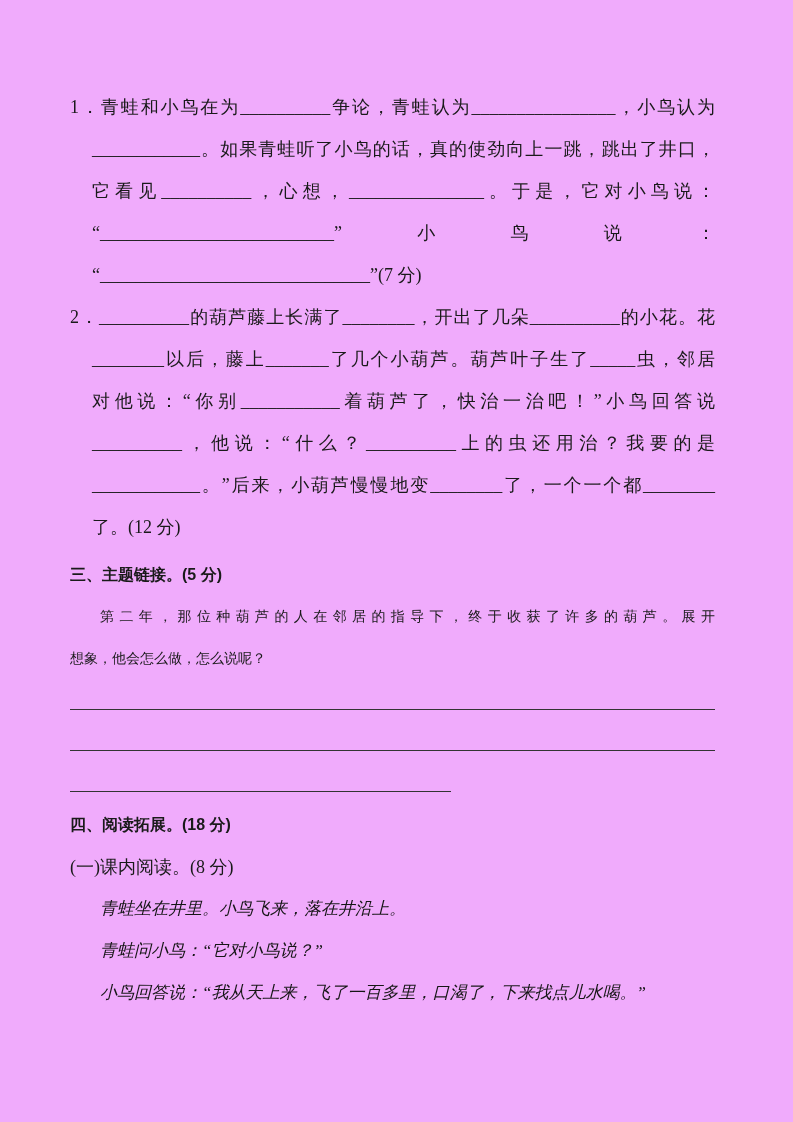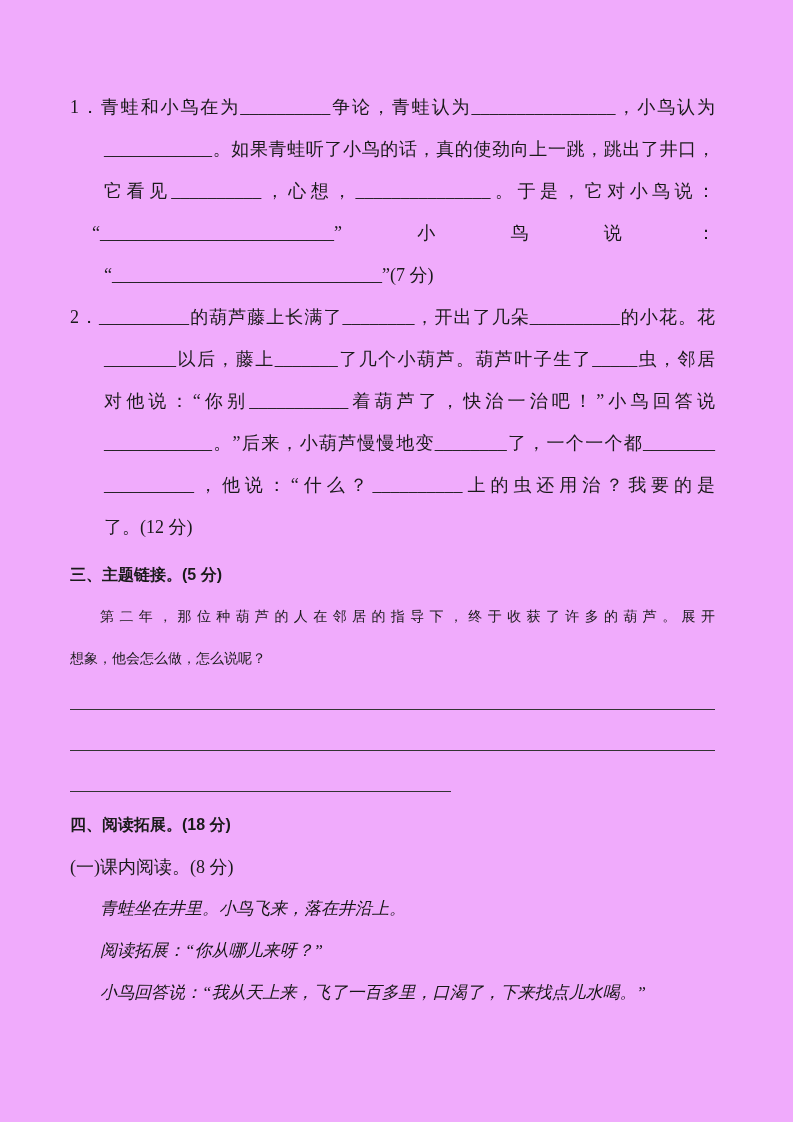--- a/index.html
+++ b/index.html
@@ -18,21 +18,21 @@
     padding: 86px 78px 0 70px;
   }
   .line {
     font-size: 18px;
     line-height: 42px;
     height: 42px;
     text-align: justify;
     color: #1a1a1a;
   }
   .stretch { text-align-last: justify; }
-  .cont { margin-left: 34px; }          
+  .cont { margin-left: 22px; }          
   .spread {
     display: flex;
     justify-content: space-between;
     align-items: baseline;
     height: 42px;
     line-height: 42px;
     font-size: 18px;
     margin-left: 22px;
   }
   .spread span { white-space: pre; }
@@ -80,35 +80,35 @@
       <span>说</span>
       <span>：</span>
     </div>
     <div class="line cont">“______________________________”(7 分)</div>
   </div>
 
   <div>
     <div class="line stretch">2．__________的葫芦藤上长满了________，开出了几朵__________的小花。花</div>
     <div class="line stretch cont">________以后，藤上_______了几个小葫芦。葫芦叶子生了_____虫，邻居</div>
     <div class="line stretch cont">对他说：“你别___________着葫芦了，快治一治吧！”小鸟回答说</div>
+    <div class="line stretch cont">__________，他说：“什么？__________上的虫还用治？我要的是</div>
     <div class="line stretch cont">____________。”后来，小葫芦慢慢地变________了，一个一个都________</div>
-    <div class="line stretch cont">__________，他说：“什么？__________上的虫还用治？我要的是</div>
     <div class="line cont">了。(12 分)</div>
   </div>
 
   <div>
     <div class="sec-heading s3-heading">三、主题链接。(5 分)</div>
     <div class="para-line stretch indent2">第二年，那位种葫芦的人在邻居的指导下，终于收获了许多的葫芦。展开</div>
     <div class="para-line">想象，他会怎么做，怎么说呢？</div>
     <div class="answer-line ans-1"></div>
     <div class="answer-line ans-2"></div>
     <div class="answer-line ans-3"></div>
   </div>
 
   <div>
     <div class="sec-heading s4-heading">四、阅读拓展。(18 分)</div>
     <div class="sub-heading">(一)课内阅读。(8 分)</div>
     <div class="passage-line">青蛙坐在井里。小鸟飞来，落在井沿上。</div>
-    <div class="passage-line">阅读拓展：“你从哪儿来呀？”</div>
+    <div class="passage-line">青蛙问小鸟：“它对小鸟说？”</div>
     <div class="passage-line">小鸟回答说：“我从天上来，飞了一百多里，口渴了，下来找点儿水喝。”</div>
   </div>
 
 </div>
 
 </body></html>

